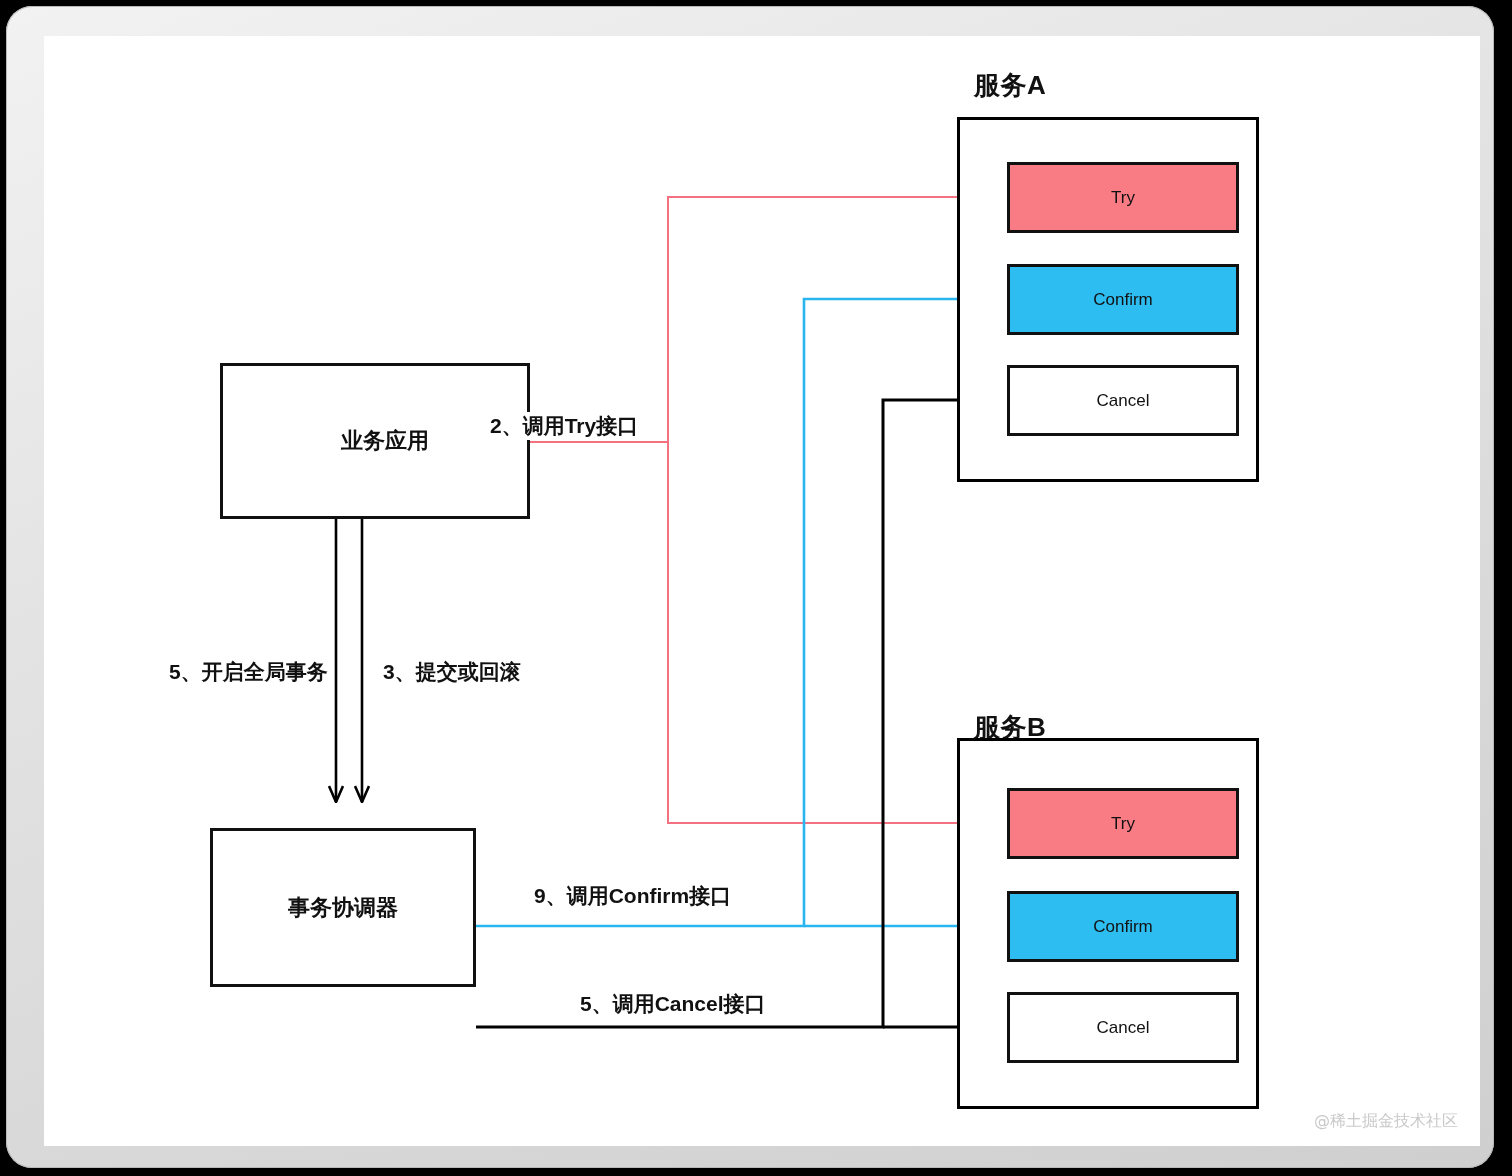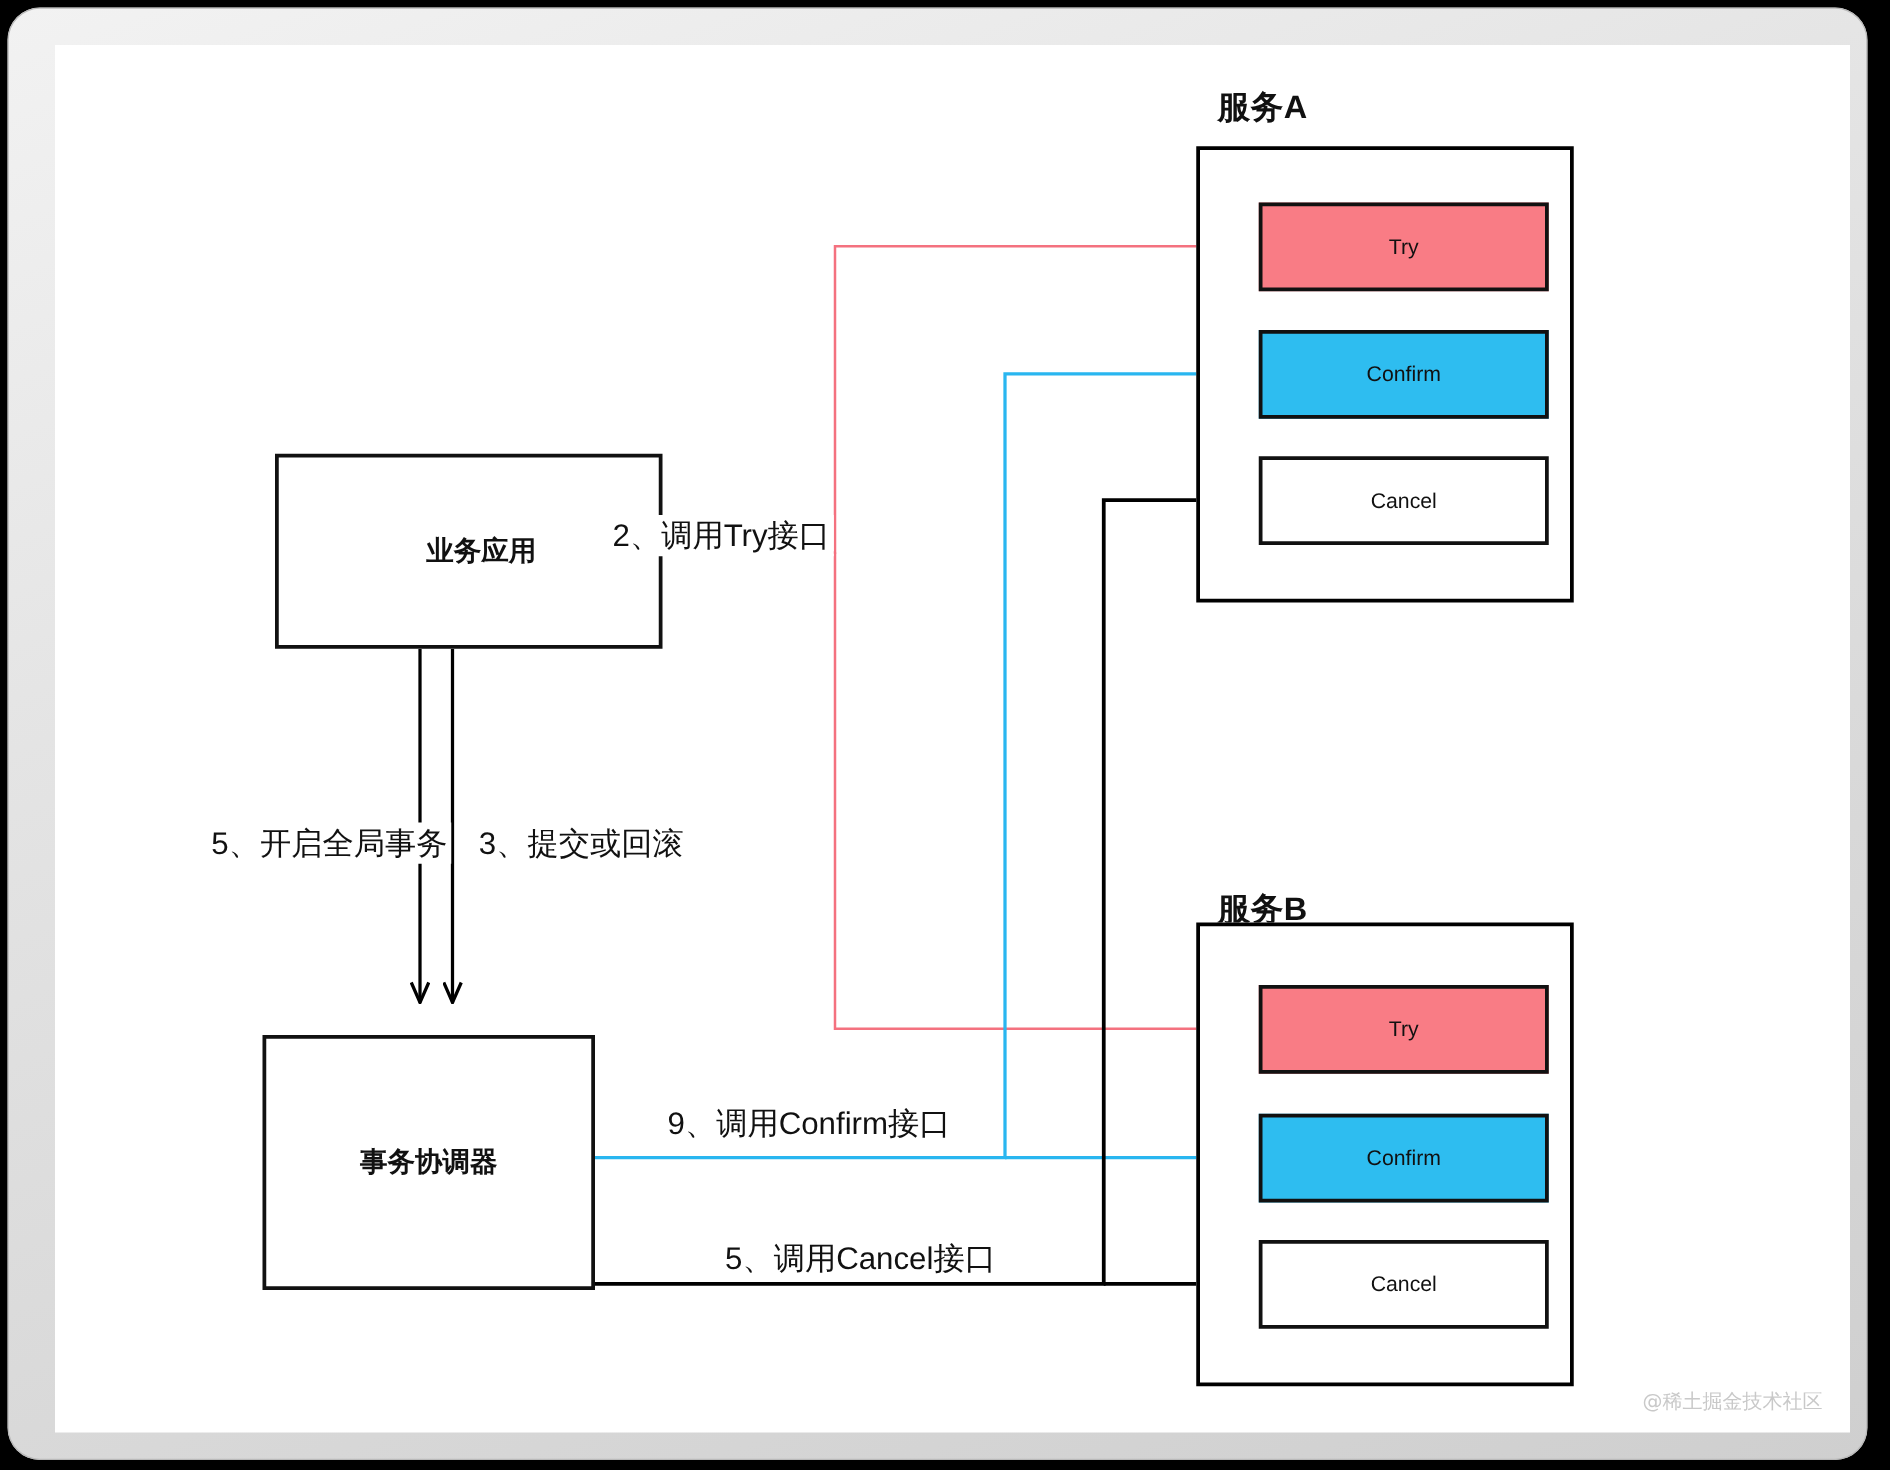--- a/index.html
+++ b/index.html
@@ -71,22 +71,22 @@
     background: #fff;
     display: flex;
     align-items: center;
     justify-content: center;
     font-size: 22px;
     font-weight: 700;
     color: #111;
   }
   .edge-label {
     position: absolute;
-    font-size: 25px;
-    font-weight: 400;
+    font-size: 21px;
+    font-weight: 700;
     color: #111;
     white-space: nowrap;
     background: #fff;
     padding: 0 3px;
   }
   #wire-layer {
     position: absolute;
     left: 0; top: 0;
     width: 1436px; height: 1110px;
     pointer-events: none;
@@ -145,21 +145,21 @@
         <g>
           <path d="M432,991 L839,991 L839,364 L950,364" fill="none" stroke="#000" stroke-width="3" marker-end="url(#ah-black)"></path>
           <path d="M839,991 L950,991" fill="none" stroke="#000" stroke-width="3" marker-end="url(#ah-black)"></path>
         </g>
       </svg>
 
       <div class="plain-box" style="left:176px; top:327px; width:310px; height:156px;padding-left:20px;">
         <span>业务应用</span>
       </div>
 
-      <div class="plain-box" style="left:166px; top:792px; width:266px; height:204px;">
+      <div class="plain-box" style="left:166px; top:792px; width:266px; height:159px;">
         <span>事务协调器</span>
       </div>
 
       <div class="edge-label" style="left:122px; top:622px;">
         <span>5、开启全局事务</span>
       </div>
 
       <div class="edge-label" style="left:336px; top:622px;">
         <span>3、提交或回滚</span>
       </div>

